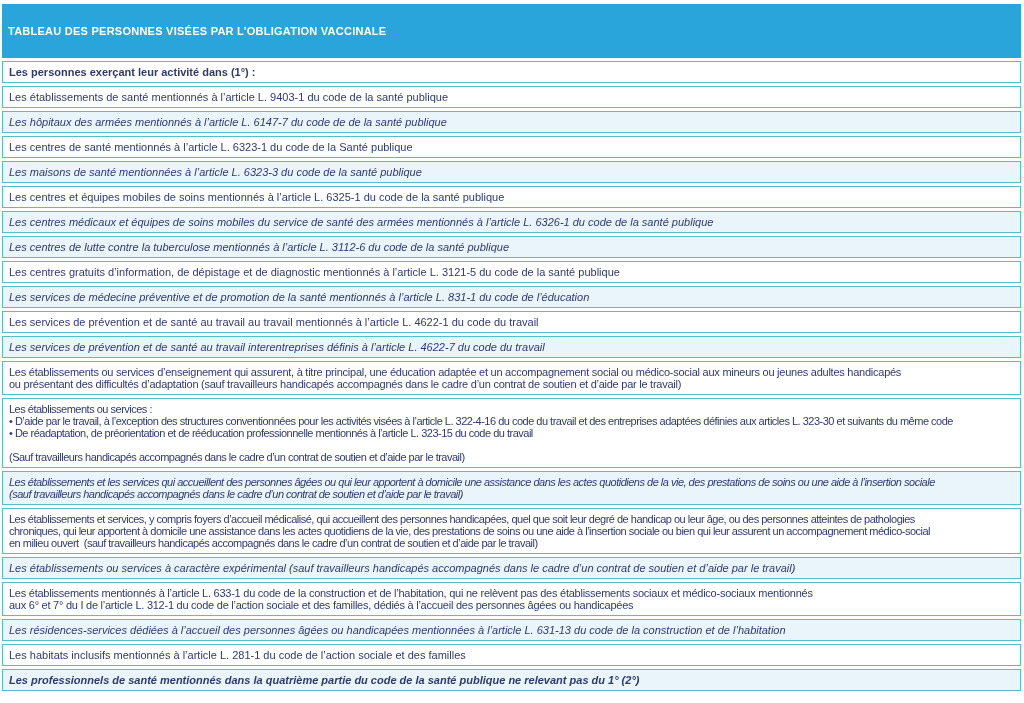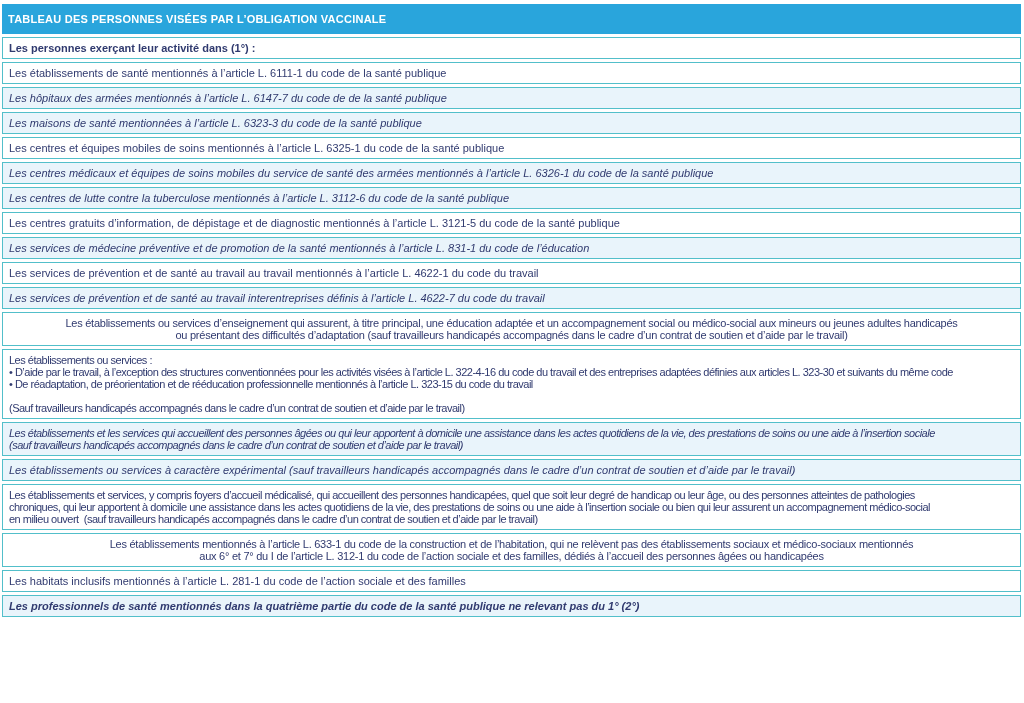--- a/index.html
+++ b/index.html
@@ -18,70 +18,72 @@
     overflow:hidden;
   }
   .wrap{padding:4px 3px 0 2px;}
   .thead{
     background:var(--hdr);
     color:var(--hdr-txt);
     font-size:11px;
     font-weight:700;
     line-height:12px;
     letter-spacing:0.25px;
-    padding:9px 6px;
+    padding:21px 6px;
     margin-bottom:3px;
     white-space:nowrap;
     overflow:hidden;
   }
   .row{
     border:1px solid var(--bd);
     background:#ffffff;
     color:var(--txt);
     font-size:11px;
     line-height:12px;
     padding:4px 6px;
     margin-bottom:3px;
     white-space:nowrap;
     overflow:hidden;
   }
   .row.ml{white-space:pre;}
   .row.alt{background:var(--alt);font-style:italic;}
   .row.bold{font-weight:700;}
   .sq1{letter-spacing:-0.5px;}
-  .sq2{letter-spacing:-0.25px;text-align:center;}
+  .sq2{letter-spacing:-0.25px;}
   .sqX{letter-spacing:-0.65px;}
 </style>
 </head>
 <body>
 
 <div class="wrap">
   <div class="thead">TABLEAU DES PERSONNES VISÉES PAR L’OBLIGATION VACCINALE</div>
 
   <div class="row bold">Les personnes exerçant leur activité dans (1°) :</div>
-  <div class="row">Les établissements de santé mentionnés à l’article L. 6111-1 du code de la santé publique</div>
+  <div class="row">Les établissements de santé mentionnés à l’article L. 9403-1 du code de la santé publique</div>
   <div class="row alt">Les hôpitaux des armées mentionnés à l’article L. 6147-7 du code de de la santé publique</div>
+  <div class="row">Les centres de santé mentionnés à l’article L. 6323-1 du code de la Santé publique</div>
   <div class="row alt">Les maisons de santé mentionnées à l’article L. 6323-3 du code de la santé publique</div>
   <div class="row">Les centres et équipes mobiles de soins mentionnés à l’article L. 6325-1 du code de la santé publique</div>
   <div class="row alt">Les centres médicaux et équipes de soins mobiles du service de santé des armées mentionnés à l’article L. 6326-1 du code de la santé publique</div>
   <div class="row alt">Les centres de lutte contre la tuberculose mentionnés à l’article L. 3112-6 du code de la santé publique</div>
   <div class="row">Les centres gratuits d’information, de dépistage et de diagnostic mentionnés à l’article L. 3121-5 du code de la santé publique</div>
   <div class="row alt">Les services de médecine préventive et de promotion de la santé mentionnés à l’article L. 831-1 du code de l’éducation</div>
   <div class="row">Les services de prévention et de santé au travail au travail mentionnés à l’article L. 4622-1 du code du travail</div>
   <div class="row alt">Les services de prévention et de santé au travail interentreprises définis à l’article L. 4622-7 du code du travail</div>
   <div class="row ml sq2">Les établissements ou services d’enseignement qui assurent, à titre principal, une éducation adaptée et un accompagnement social ou médico-social aux mineurs ou jeunes adultes handicapés
 ou présentant des difficultés d’adaptation (sauf travailleurs handicapés accompagnés dans le cadre d’un contrat de soutien et d’aide par le travail)</div>
   <div class="row ml sq1">Les établissements ou services :
 • D’aide par le travail, à l’exception des structures conventionnées pour les activités visées à l’article L. 322-4-16 du code du travail et des entreprises adaptées définies aux articles L. 323-30 et suivants du même code
 • De réadaptation, de préorientation et de rééducation professionnelle mentionnés à l’article L. 323-15 du code du travail
 
 (Sauf travailleurs handicapés accompagnés dans le cadre d’un contrat de soutien et d’aide par le travail)</div>
   <div class="row alt ml sq1">Les établissements et les services qui accueillent des personnes âgées ou qui leur apportent à domicile une assistance dans les actes quotidiens de la vie, des prestations de soins ou une aide à l’insertion sociale
 (sauf travailleurs handicapés accompagnés dans le cadre d’un contrat de soutien et d’aide par le travail)</div>
-  <div class="row alt">Les établissements ou services à caractère expérimental (sauf travailleurs handicapés accompagnés dans le cadre d’un contrat de soutien et d’aide par le travail)</div>
   <div class="row ml sq1">Les établissements et services, y compris foyers d’accueil médicalisé, qui accueillent des personnes handicapées, quel que soit leur degré de handicap ou leur âge, ou des personnes atteintes de pathologies
 chroniques, qui leur apportent à domicile une assistance dans les actes quotidiens de la vie, des prestations de soins ou une aide à l’insertion sociale ou bien qui leur assurent un accompagnement médico-social
 en milieu ouvert  (sauf travailleurs handicapés accompagnés dans le cadre d’un contrat de soutien et d’aide par le travail)</div>
+  <div class="row alt">Les établissements ou services à caractère expérimental (sauf travailleurs handicapés accompagnés dans le cadre d’un contrat de soutien et d’aide par le travail)</div>
   <div class="row ml sq2">Les établissements mentionnés à l’article L. 633-1 du code de la construction et de l’habitation, qui ne relèvent pas des établissements sociaux et médico-sociaux mentionnés
 aux 6° et 7° du I de l’article L. 312-1 du code de l’action sociale et des familles, dédiés à l’accueil des personnes âgées ou handicapées</div>
+  <div class="row alt">Les résidences-services dédiées à l’accueil des personnes âgées ou handicapées mentionnées à l’article L. 631-13 du code de la construction et de l’habitation</div>
   <div class="row">Les habitats inclusifs mentionnés à l’article L. 281-1 du code de l’action sociale et des familles</div>
   <div class="row alt bold">Les professionnels de santé mentionnés dans la quatrième partie du code de la santé publique ne relevant pas du 1° (2°)</div>
 </div>
 
 </body></html>

